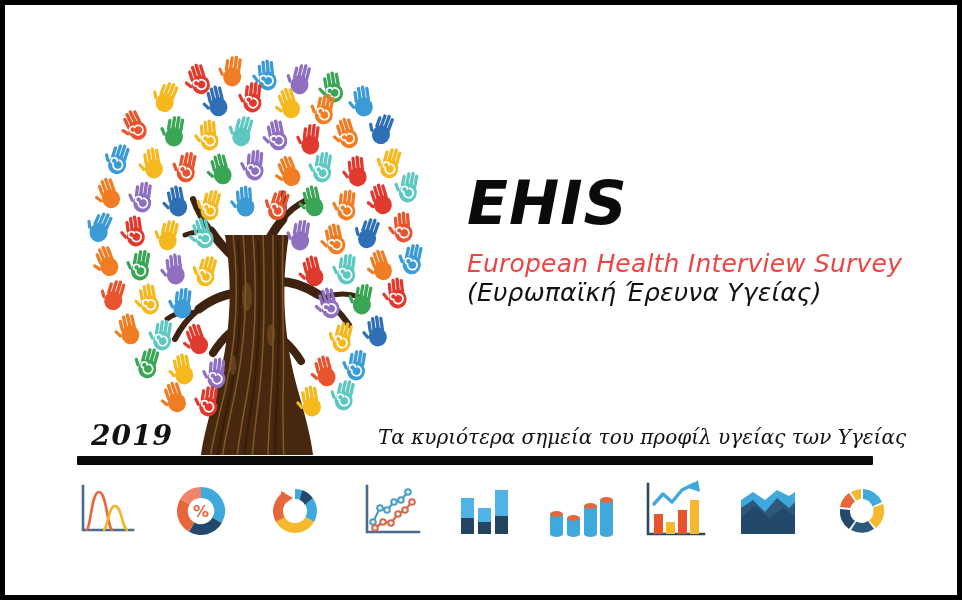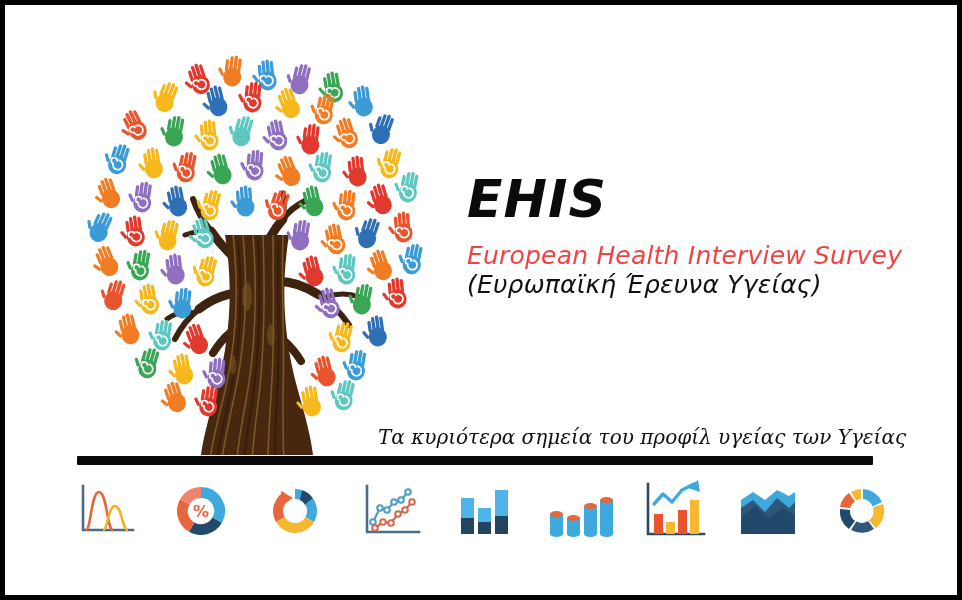--- a/index.html
+++ b/index.html
@@ -9,21 +9,21 @@
   .slide{position:relative;width:962px;height:600px;box-sizing:border-box;
          background:#ffffff;border:5px solid #000000;overflow:hidden;}
 
   
   .logo{position:absolute;left:52px;top:30px;width:400px;height:430px;}
   .logo svg{width:100%;height:100%;display:block;}
 
   
   .title-block{position:absolute;left:462px;top:168px;width:460px;}
   .ehis{font-family:"DejaVu Sans",sans-serif;font-weight:bold;font-style:italic;
-        font-size:52px;line-height:1.0;color:#0b0b0b;letter-spacing:1px;}
+        font-size:60px;line-height:1.0;color:#0b0b0b;letter-spacing:1px;}
   .sub-en{font-family:"DejaVu Sans",sans-serif;font-size:25px;font-style:italic;
           color:#ef4444;margin-top:16px;letter-spacing:.2px;}
   .sub-gr{font-family:"DejaVu Sans",sans-serif;font-size:25px;font-style:italic;
           color:#111111;margin-top:0;letter-spacing:.2px;}
 
   
   .year{position:absolute;left:86px;top:414px;font-family:"DejaVu Serif",serif;
         font-style:italic;font-weight:bold;font-size:28px;color:#111111;
         letter-spacing:1px;}
   .tagline{position:absolute;left:373px;top:420px;font-family:"DejaVu Serif",serif;
@@ -186,20 +186,21 @@
       </g>
     </svg>
   </div>
 
   <div class="title-block">
     <div class="ehis">EHIS</div>
     <div class="sub-en">European Health Interview Survey</div>
     <div class="sub-gr">(Ευρωπαϊκή Έρευνα Υγείας)</div>
   </div>
 
+  <div class="year">2019</div>
   <div class="tagline">Τα κυριότερα σημεία του προφίλ υγείας των Υγείας</div>
   <div class="rule"></div>
 
   <div class="icons">
 
     <div class="icon">
       <svg viewBox="0 0 74 66">
         <path d="M14 8 L14 52 L64 52" fill="none" stroke="#4a6b8a" stroke-width="2.6" stroke-linecap="square"></path>
         <path d="M17 52 C22 52 22 14 30 14 C38 14 38 52 44 52" fill="none" stroke="#e8663c" stroke-width="2.6" stroke-linejoin="round"></path>
         <path d="M34 52 C39 52 39 28 46 28 C53 28 53 52 59 52" fill="none" stroke="#f0b429" stroke-width="2.6" stroke-linejoin="round"></path>

